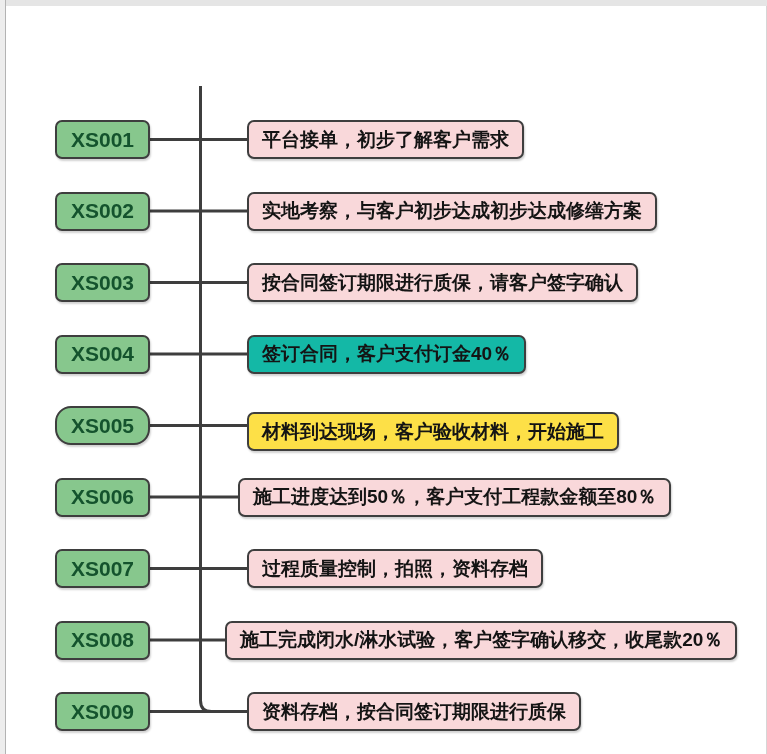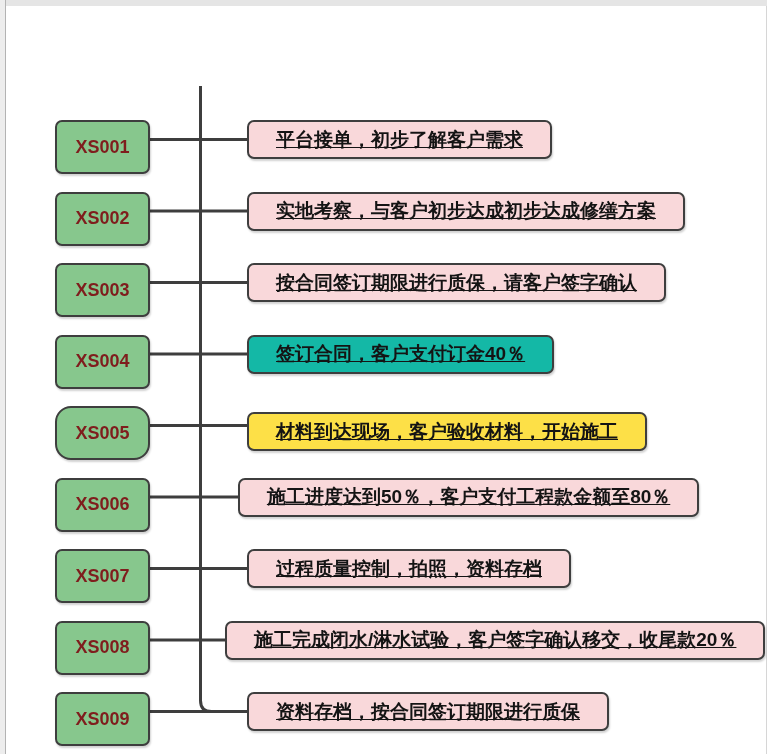--- a/index.html
+++ b/index.html
@@ -16,35 +16,35 @@
     display:inline-flex;align-items:center;justify-content:center;
     padding:0 33px;border-radius:28px;
     background:#1b2088;border:4px solid #2ba74e;
     box-shadow:0 2px 3px rgba(0,60,60,.35);
     z-index:3;
   }
   .title-pill span{
     color:#ffffff;font-weight:bold;font-size:23px;letter-spacing:1px;white-space:nowrap;
   }
   .code-box{
-    position:absolute;left:55px;width:95px;height:54px;box-sizing:border-box;
+    position:absolute;left:55px;width:95px;height:39px;box-sizing:border-box;
     display:flex;align-items:center;justify-content:center;
     background:#87c78d;border:2.5px solid #3e3e3e;border-radius:7px;
-    font-weight:bold;font-size:18px;color:#7f1d1d;
+    font-weight:bold;font-size:21px;color:#14532d;
     box-shadow:1px 2px 2px rgba(0,0,0,.18);
     z-index:2;white-space:nowrap;
   }
   .desc-box{
     position:absolute;height:39px;box-sizing:border-box;
     display:inline-flex;align-items:center;justify-content:center;
-    padding:0 27px;
+    padding:0 13px;
     background:#f9d8da;border:2.5px solid #3e3e3e;border-radius:7px;
     font-weight:bold;font-size:19px;color:#141414;
     box-shadow:1px 2px 2px rgba(0,0,0,.18);
-    z-index:2;white-space:nowrap;text-decoration:underline;
+    z-index:2;white-space:nowrap;
   }
 </style>
 </head>
 <body>
 
 <div class="canvas">
   <div class="strip-top"></div>
   <div class="strip-left"></div>
   <div class="edge-right"></div>
 

